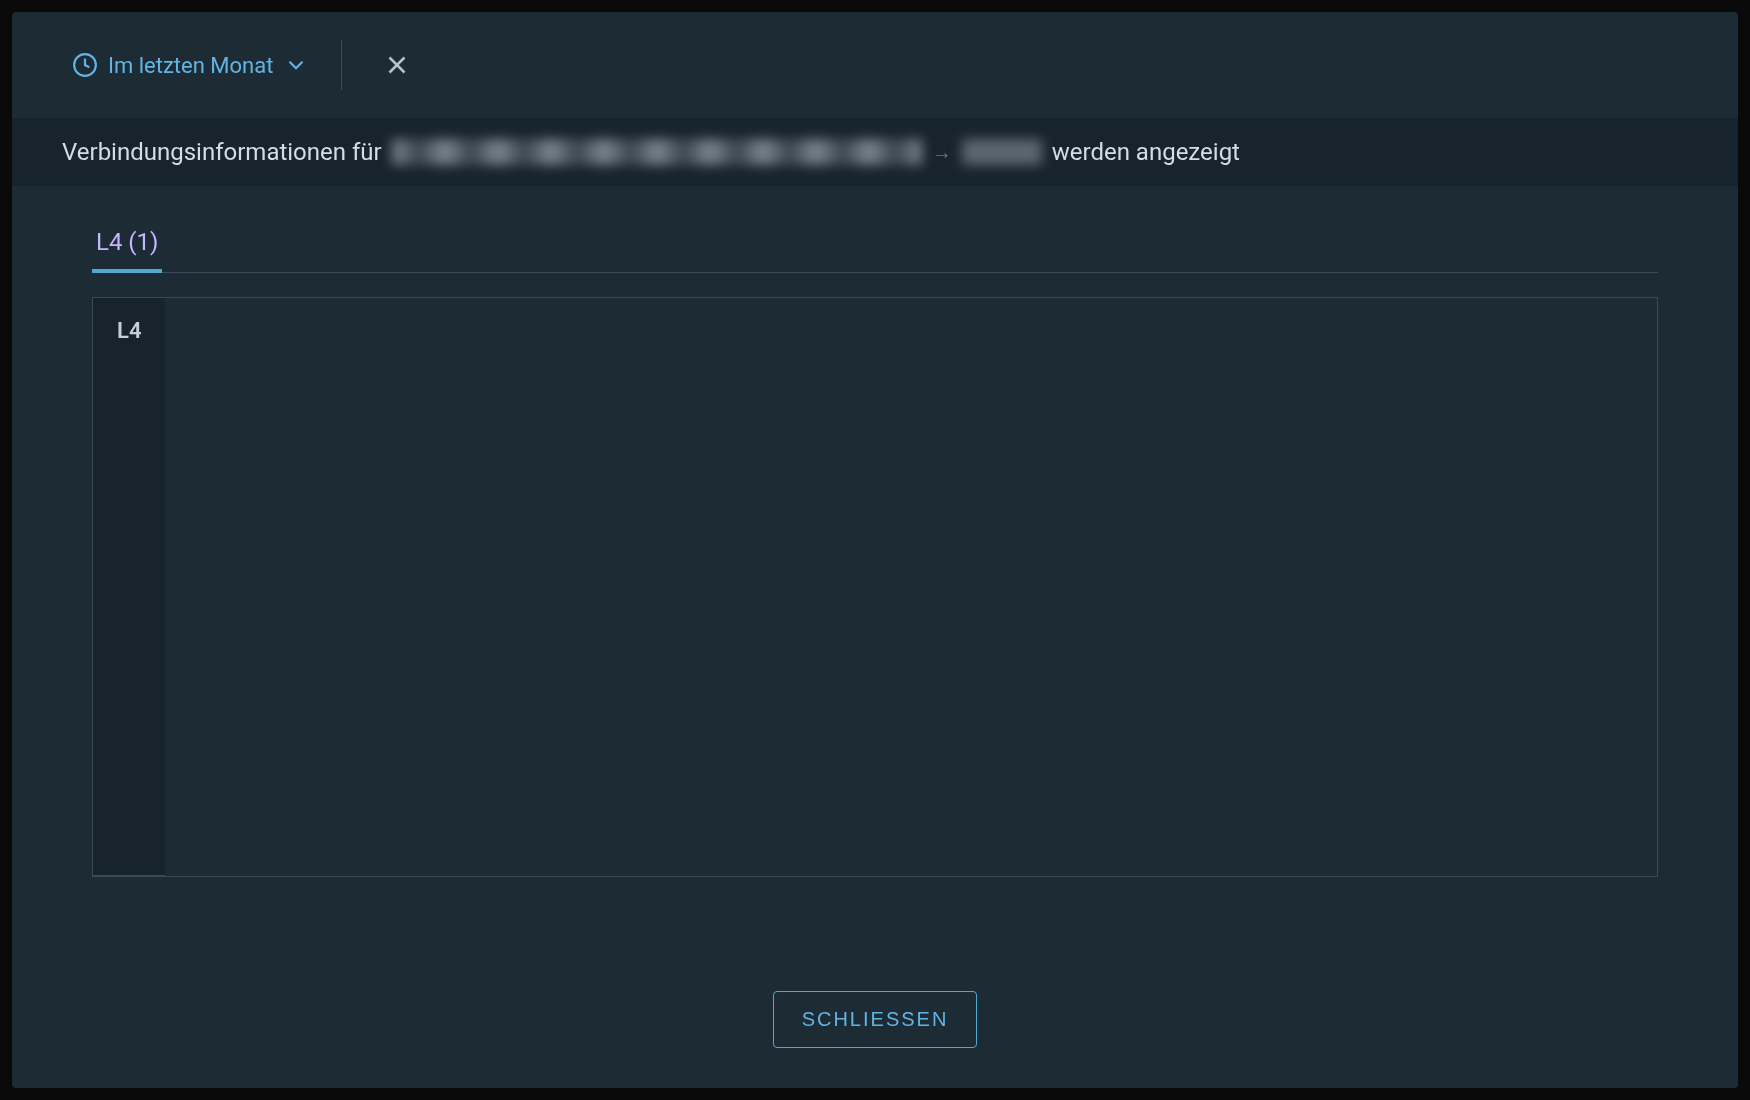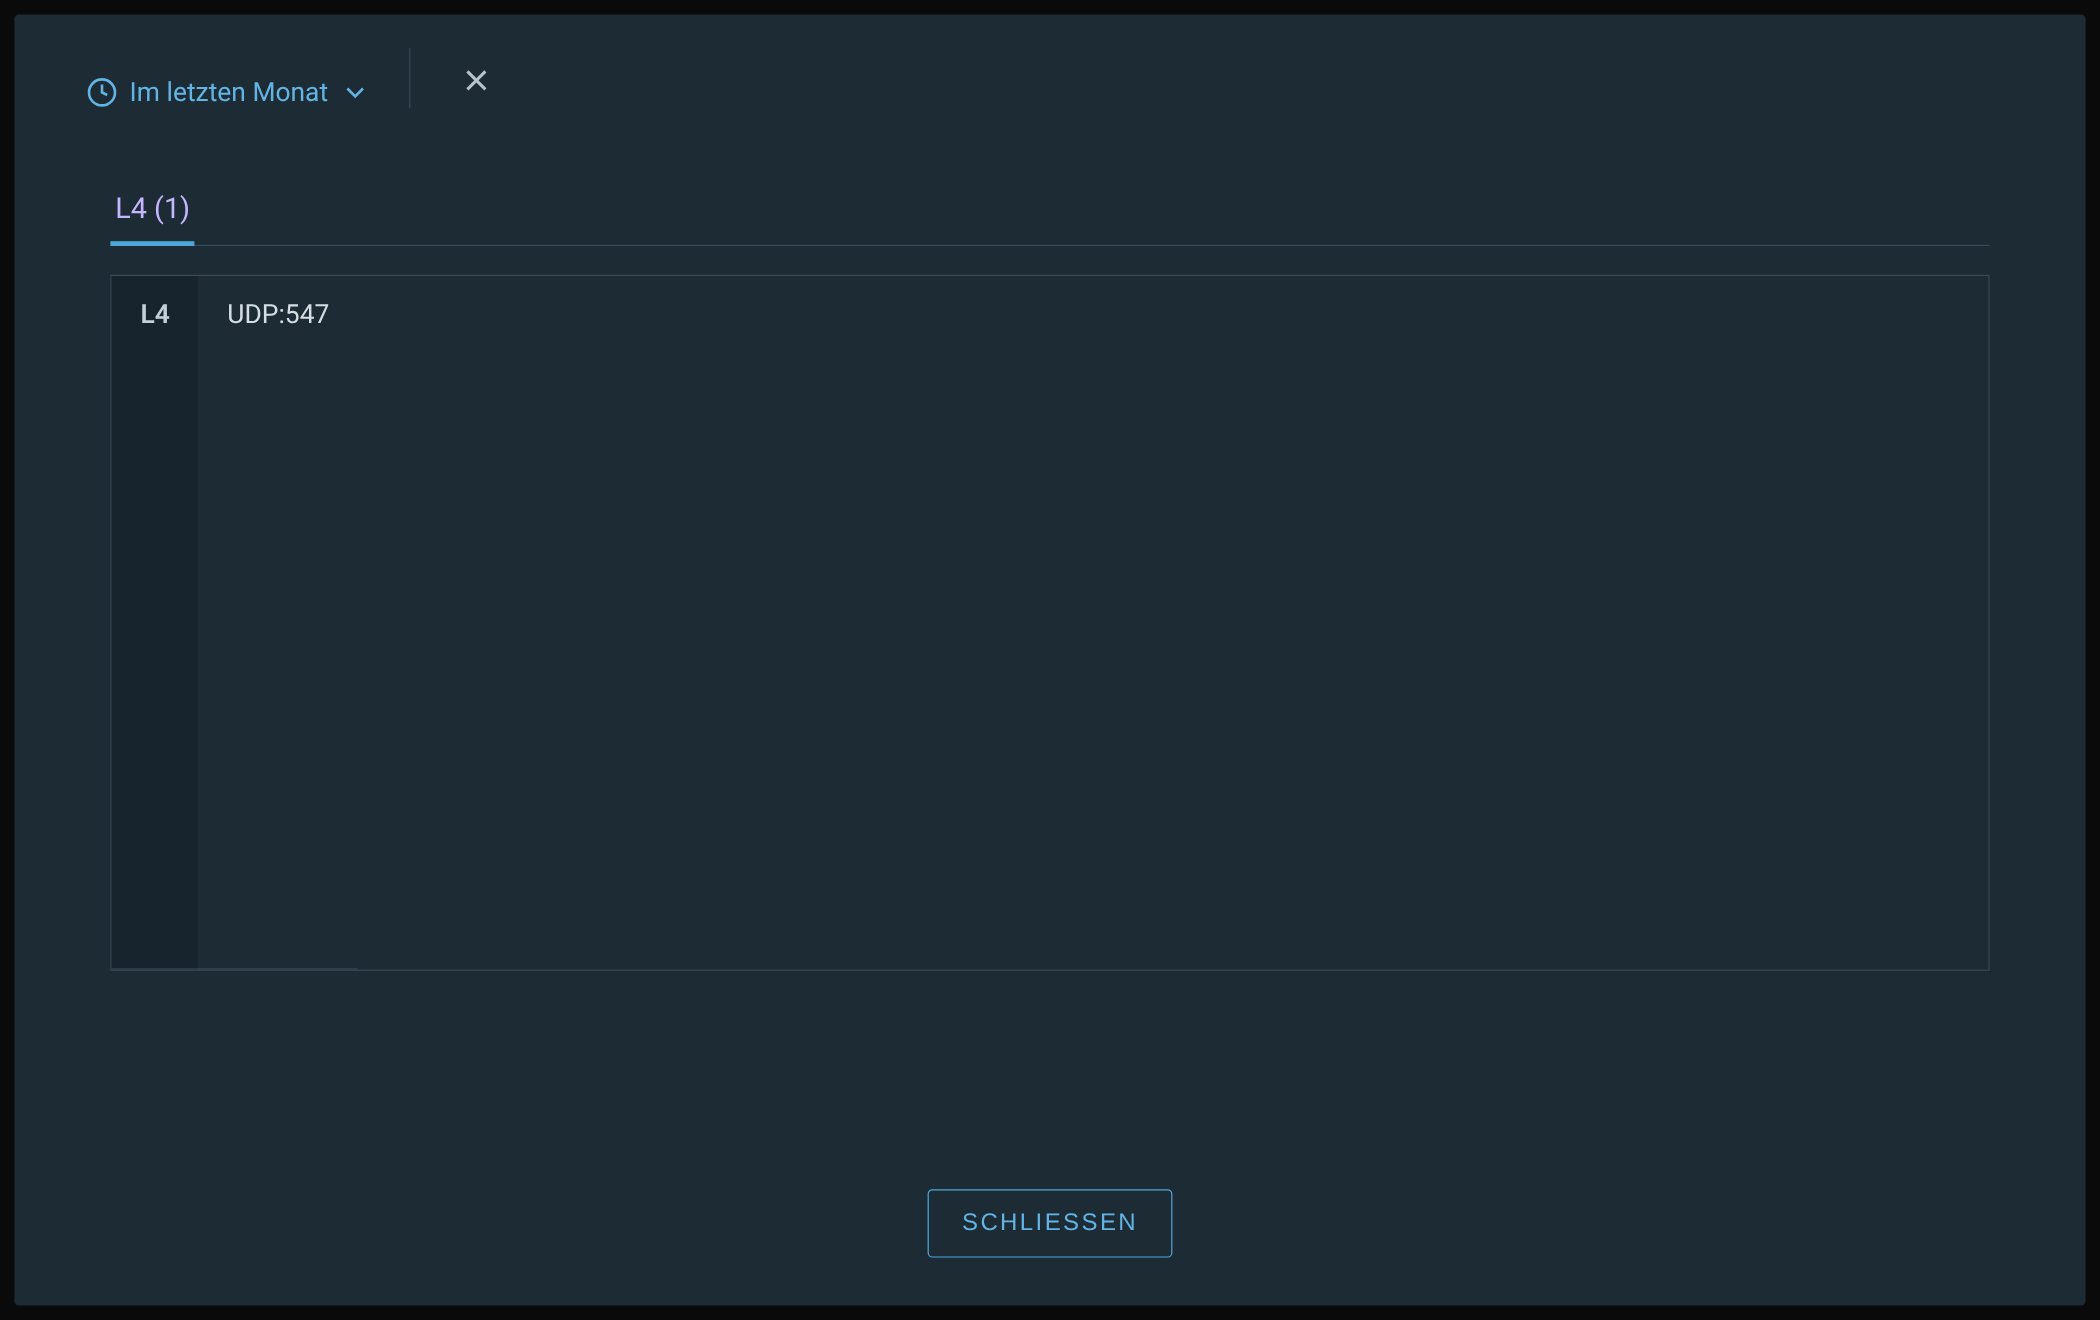--- a/index.html
+++ b/index.html
@@ -33,21 +33,21 @@
       padding: 28px 50px 28px 60px;
     }
     .modal-title {
       color: #d4dde3;
       font-size: 40px;
       font-weight: 400;
       letter-spacing: 0.5px;
     }
     .header-right {
       display: flex;
-      align-items: flex-end;
+      align-items: center;
       gap: 32px;
     }
     .time-filter {
       display: flex;
       align-items: center;
       gap: 10px;
       color: #62b4e4;
       font-size: 22px;
       cursor: pointer;
     }
@@ -196,29 +196,35 @@
       <div class="divider"></div>
       <button class="close-btn">
         <svg viewBox="0 0 24 24" fill="none" stroke-width="2">
           <line x1="18" y1="6" x2="6" y2="18"></line>
           <line x1="6" y1="6" x2="18" y2="18"></line>
         </svg>
       </button>
     </div>
   </div>
 
+  <div class="info-bar">
+    <span>Verbindungsinformationen für</span>
+    <span class="redacted redacted-1"></span>
+    <span class="arrow-sep">→</span>
+    <span class="redacted redacted-2"></span>
+    <span>werden angezeigt</span>
+  </div>
 
   <div class="content">
     <div class="tabs">
       <div class="tab active">L4 (1)</div>
     </div>
 
     <div class="table-container">
       <div class="table-header">L4</div>
-      <div class="table-row">UDP:547</div>
       <div class="table-empty"></div>
     </div>
   </div>
 
   <div class="modal-footer">
     <button class="close-button">SCHLIESSEN</button>
   </div>
 </div>
 
 </body></html>

